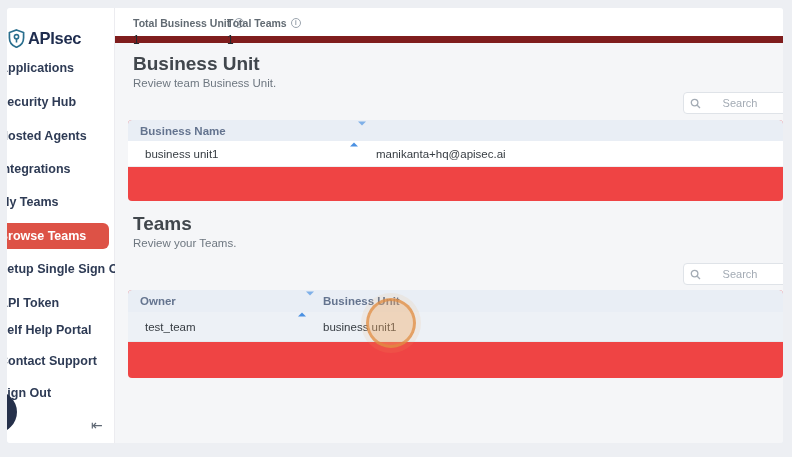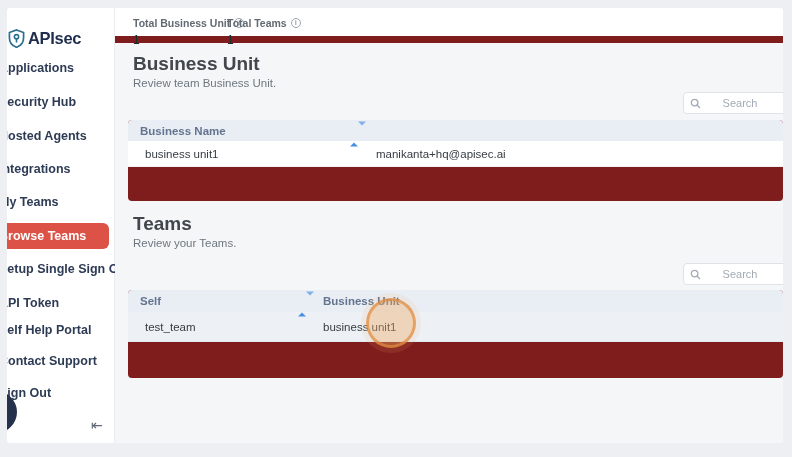--- a/index.html
+++ b/index.html
@@ -44,21 +44,21 @@
   .h1 { position:absolute; left:18px; font-size:19px; font-weight:700; color:#41474d; }
   .sub { position:absolute; left:18px; font-size:11.5px; color:#6e7780; }
 
   .search { position:absolute; left:568px; width:110px; height:22px; background:#ffffff;
             border:1px solid #dfe3e8; border-radius:4px; display:flex; align-items:center; padding:0 6px; }
   .search svg { flex:0 0 auto; }
   .search input { border:none; outline:none; width:70px; font-size:11px; color:#49505a;
             margin-left:4px; font-family:"Liberation Sans", sans-serif; background:transparent;text-align:center; }
   .search input::placeholder { color:#a3abb4; }
 
-  .card { position:absolute; left:13px; width:655px; background:#7f1d1d; border-radius:4px; overflow:hidden; }
+  .card { position:absolute; left:13px; width:655px; background:#ef4444; border-radius:4px; overflow:hidden; }
   .thead { background:#e9eef5; display:grid; align-items:center; position:relative; }
   .thead .th { font-size:11.5px; font-weight:600; color:#64748f; white-space:nowrap; }
   .trow  { display:grid; align-items:center; background:#ffffff; border-bottom:1px solid #edeff2; cursor:pointer; }
   .trow .td { font-size:11.5px; color:#363c42; white-space:nowrap; }
 
   .card1 { top:112px; height:81px; }
   .card1 .thead { height:21px; grid-template-columns:248px 1fr; }
   .card1 .trow  { height:26px; grid-template-columns:248px 1fr; }
   .card1 .th:first-child, .card1 .td:first-child { padding-left:12px; }
   .card1 .td:first-child { padding-left:17px; }
@@ -183,21 +183,21 @@
       <div class="search" style="top:255px">
         <svg width="11" height="11" viewBox="0 0 11 11">
           <circle cx="4.6" cy="4.6" r="3.3" fill="none" stroke="#a3abb4" stroke-width="1.3"></circle>
           <line x1="7.2" y1="7.2" x2="10" y2="10" stroke="#a3abb4" stroke-width="1.3"></line>
         </svg>
         <input type="text" placeholder="Search" style="">
       </div>
 
       <div class="card card2">
         <div class="thead">
-          <span class="th">Self</span>
+          <span class="th">Owner</span>
           <span class="th">Business Unit</span>
           <span class="sort-icon"><span class="up"></span><span class="dn"></span></span>
         </div>
         <div class="trow">
           <span class="td">test_team</span>
           <span class="td">business unit1</span>
         </div>
       </div>
 
     </div>

